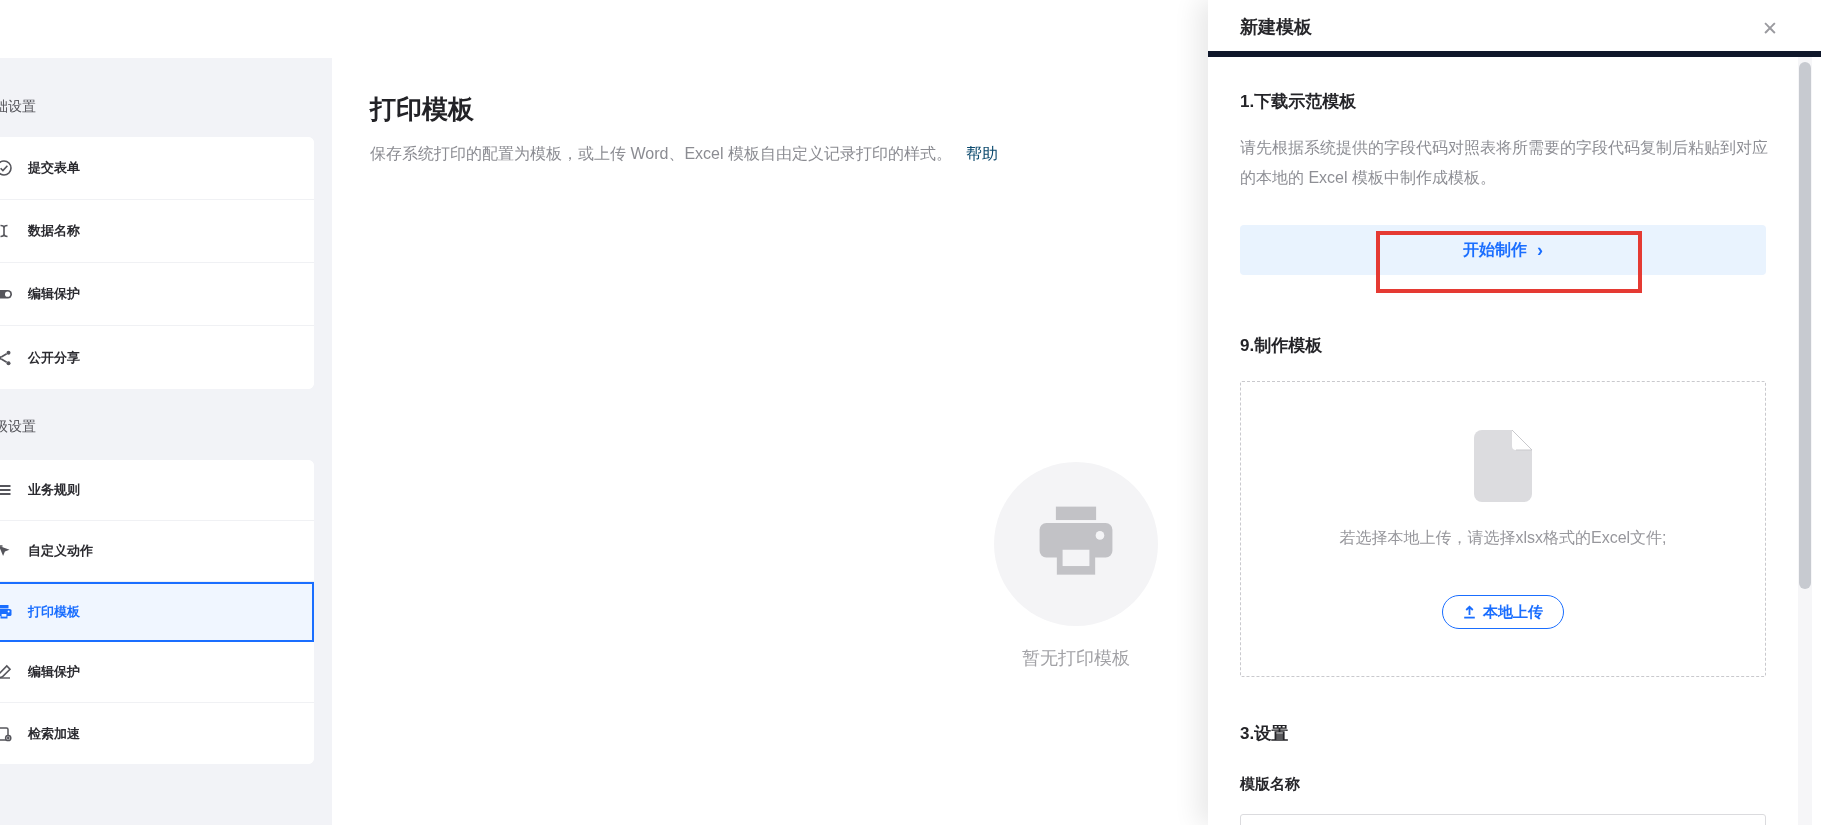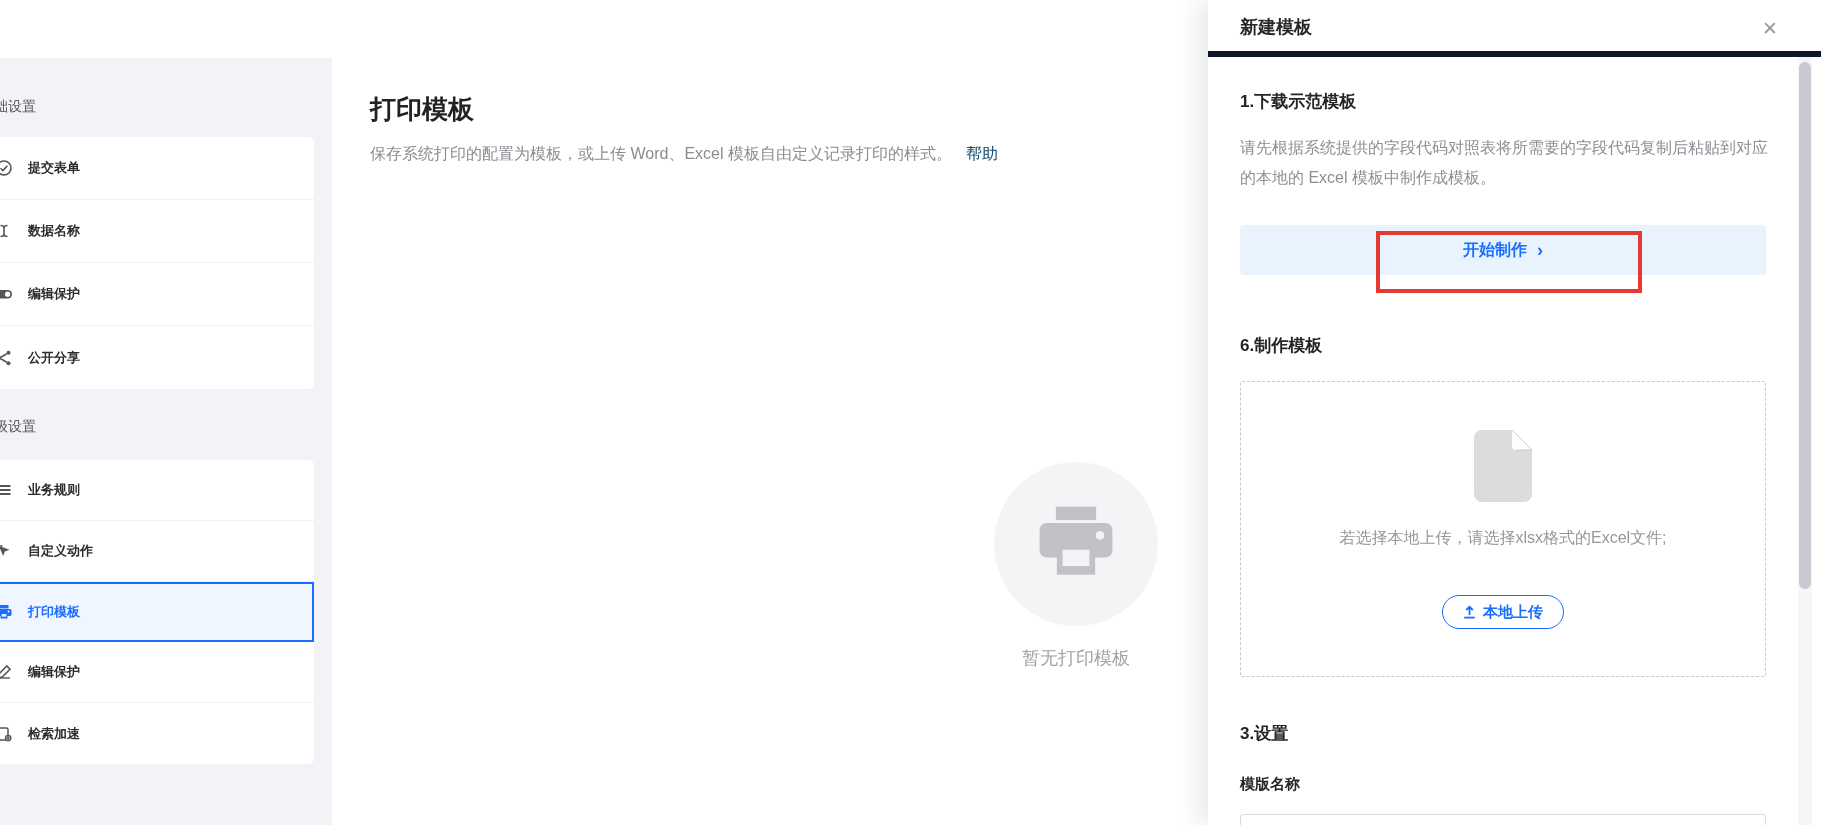--- a/index.html
+++ b/index.html
@@ -194,21 +194,21 @@
     </div>
 
     <div class="sec-heading" style="top:90px;">1.下载示范模板</div>
     <div class="s1-desc">请先根据系统提供的字段代码对照表将所需要的字段代码复制后粘贴到对应 的本地的 Excel 模板中制作成模板。</div>
     <div class="start-banner">
       <span class="start-label">开始制作</span>
       <span class="start-chevron">›</span>
     </div>
     <div class="annotation-rect"></div>
 
-    <div class="sec-heading" style="top:334px;">6.制作模板</div>
+    <div class="sec-heading" style="top:334px;">9.制作模板</div>
     <div class="upload-box">
       <div class="file-icon">
         <svg viewBox="0 0 58 72">
           <path d="M8 0h30l20 20v44a8 8 0 0 1-8 8H8a8 8 0 0 1-8-8V8a8 8 0 0 1 8-8z" fill="#dcdcdf"></path>
           <path d="M38 0l20 20H42a4 4 0 0 1-4-4V0z" fill="#ffffff"></path>
           <path d="M38 0l20 20H42" fill="none" stroke="#c9c9cd" stroke-width="1"></path>
         </svg>
       </div>
       <div class="upload-hint">若选择本地上传，请选择xlsx格式的Excel文件;</div>
       <div class="upload-btn">

